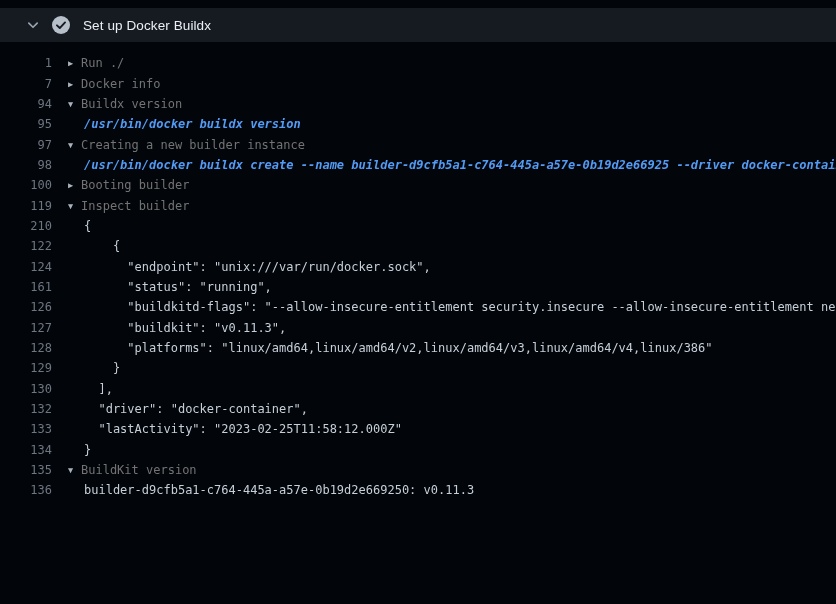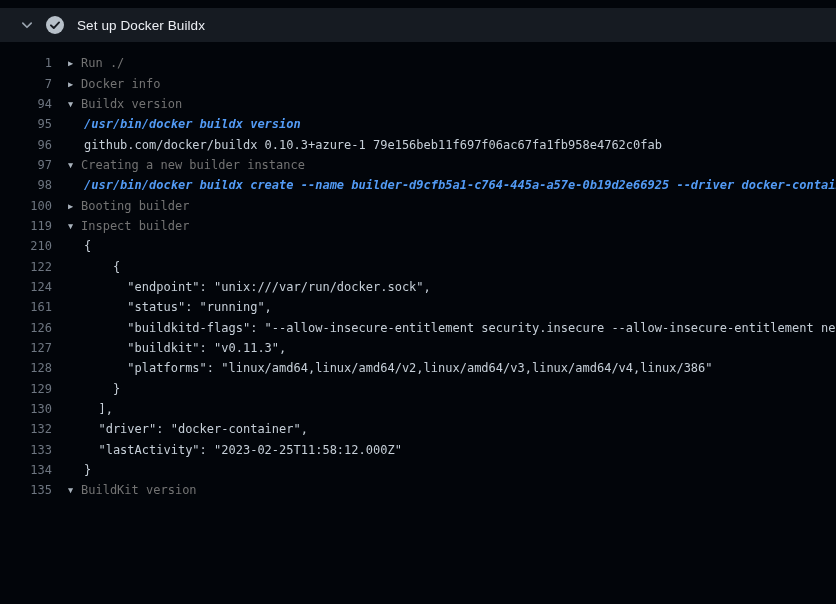--- a/index.html
+++ b/index.html
@@ -9,21 +9,21 @@
     overflow: hidden;
     font-family: "Liberation Sans", sans-serif;
   }
   .page { width: 836px; height: 604px; background: #02050a; padding-top: 8px; }
 
   
   .step-header {
     height: 34px; width: 836px;
     background: #161b22;
     display: flex; align-items: center;
-    padding-left: 20px;
+    padding-left: 26px;
     cursor: pointer;
   }
   .step-header .chevron { display: inline-flex; align-items: center; margin-right: 12px; }
   .step-header .status { display: inline-flex; align-items: center; margin-right: 13px; }
   .step-title {
     color: #eceff4; font-size: 13.5px; font-weight: 400; letter-spacing: 0.1px;
   }
 
   
   .log {
@@ -87,33 +87,33 @@
       </svg>
     </span>
     <span class="step-title">Set up Docker Buildx</span>
   </div>
 
   <div class="log" id="log">
       <div class="log-line"><a class="num">1</a><div class="body group"><span class="arrow">▶</span><span class="txt grouptitle">Run ./</span></div></div>
       <div class="log-line"><a class="num">7</a><div class="body group"><span class="arrow">▶</span><span class="txt grouptitle">Docker info</span></div></div>
       <div class="log-line"><a class="num">94</a><div class="body group"><span class="arrow">▼</span><span class="txt grouptitle">Buildx version</span></div></div>
       <div class="log-line"><a class="num">95</a><div class="body pad"><span class="txt cmd">/usr/bin/docker buildx version</span></div></div>
-      <div class="log-line"><a class="num">96</a><div class="body pad"><span class="txt out">github.com/docker/buildx 0.10.3+azure-1 79e156beb11f697f06ac67fa1fb958e4762c0fab</span></div></div>
       <div class="log-line"><a class="num">97</a><div class="body group"><span class="arrow">▼</span><span class="txt grouptitle">Creating a new builder instance</span></div></div>
       <div class="log-line"><a class="num">98</a><div class="body pad"><span class="txt cmd">/usr/bin/docker buildx create --name builder-d9cfb5a1-c764-445a-a57e-0b19d2e66925 --driver docker-container</span></div></div>
       <div class="log-line"><a class="num">100</a><div class="body group"><span class="arrow">▶</span><span class="txt grouptitle">Booting builder</span></div></div>
       <div class="log-line"><a class="num">119</a><div class="body group"><span class="arrow">▼</span><span class="txt grouptitle">Inspect builder</span></div></div>
       <div class="log-line"><a class="num">210</a><div class="body pad"><span class="txt out">{</span></div></div>
       <div class="log-line"><a class="num">122</a><div class="body pad"><span class="txt out">    {</span></div></div>
       <div class="log-line"><a class="num">124</a><div class="body pad"><span class="txt out">      "endpoint": "unix:///var/run/docker.sock",</span></div></div>
       <div class="log-line"><a class="num">161</a><div class="body pad"><span class="txt out">      "status": "running",</span></div></div>
       <div class="log-line"><a class="num">126</a><div class="body pad"><span class="txt out">      "buildkitd-flags": "--allow-insecure-entitlement security.insecure --allow-insecure-entitlement networ</span></div></div>
       <div class="log-line"><a class="num">127</a><div class="body pad"><span class="txt out">      "buildkit": "v0.11.3",</span></div></div>
       <div class="log-line"><a class="num">128</a><div class="body pad"><span class="txt out">      "platforms": "linux/amd64,linux/amd64/v2,linux/amd64/v3,linux/amd64/v4,linux/386"</span></div></div>
       <div class="log-line"><a class="num">129</a><div class="body pad"><span class="txt out">    }</span></div></div>
       <div class="log-line"><a class="num">130</a><div class="body pad"><span class="txt out">  ],</span></div></div>
       <div class="log-line"><a class="num">132</a><div class="body pad"><span class="txt out">  "driver": "docker-container",</span></div></div>
       <div class="log-line"><a class="num">133</a><div class="body pad"><span class="txt out">  "lastActivity": "2023-02-25T11:58:12.000Z"</span></div></div>
       <div class="log-line"><a class="num">134</a><div class="body pad"><span class="txt out">}</span></div></div>
       <div class="log-line"><a class="num">135</a><div class="body group"><span class="arrow">▼</span><span class="txt grouptitle">BuildKit version</span></div></div>
+      <div class="log-line"><a class="num">136</a><div class="body pad"><span class="txt out">builder-d9cfb5a1-c764-445a-a57e-0b19d2e669250: v0.11.3</span></div></div>
     </div>
 
 </div>
 
 </body></html>

